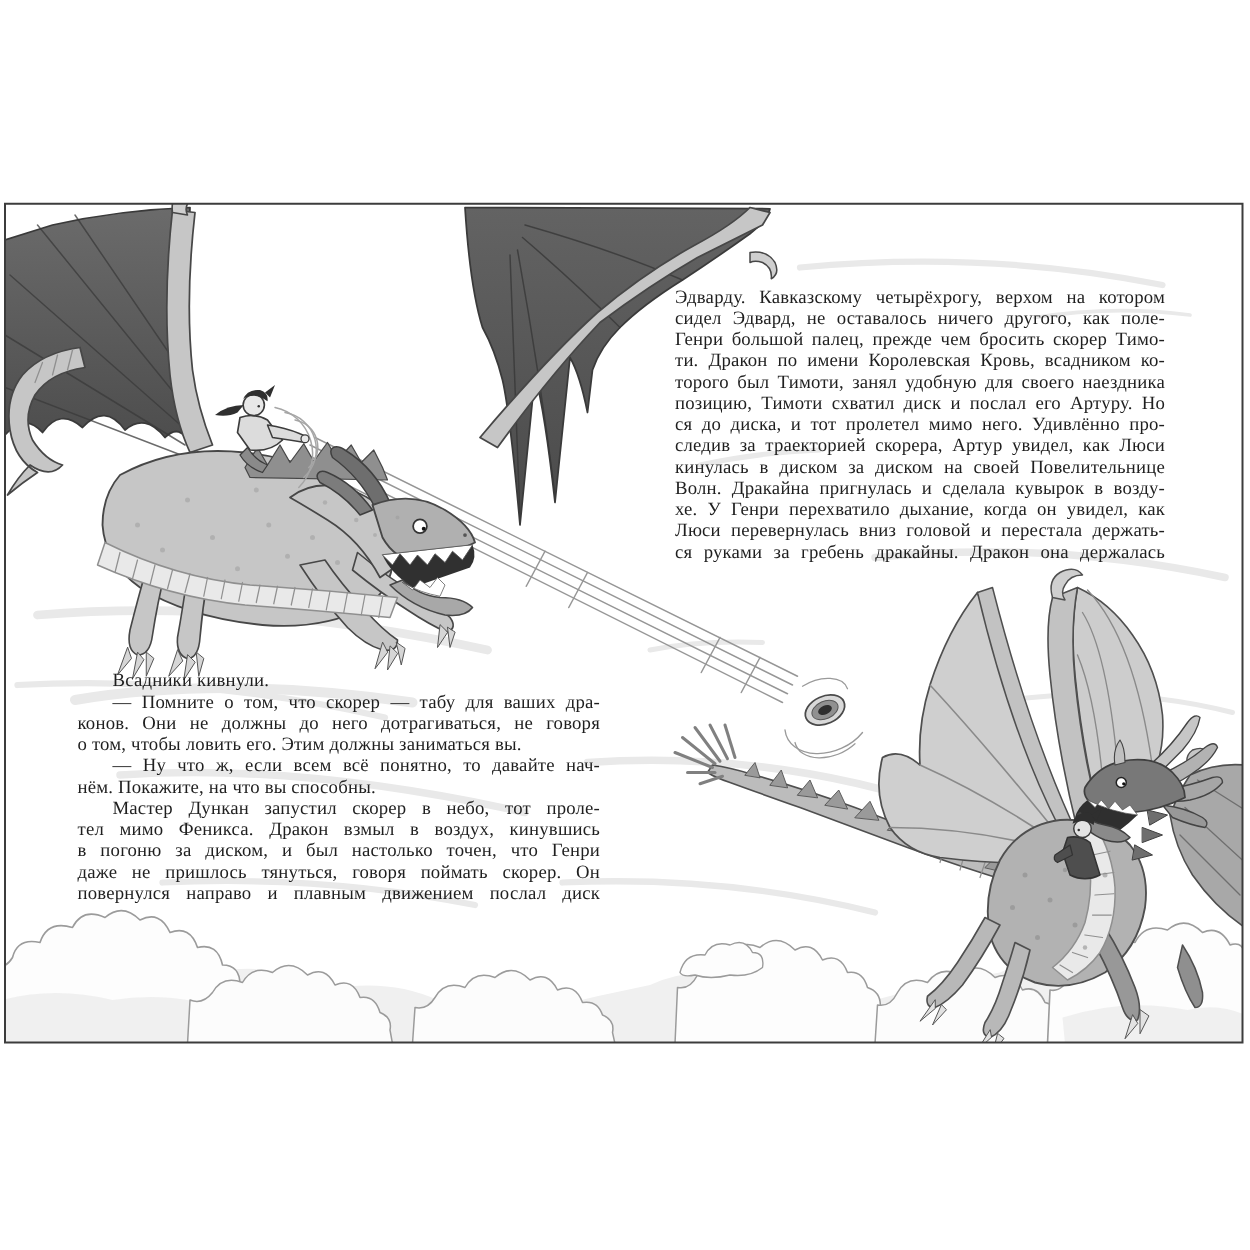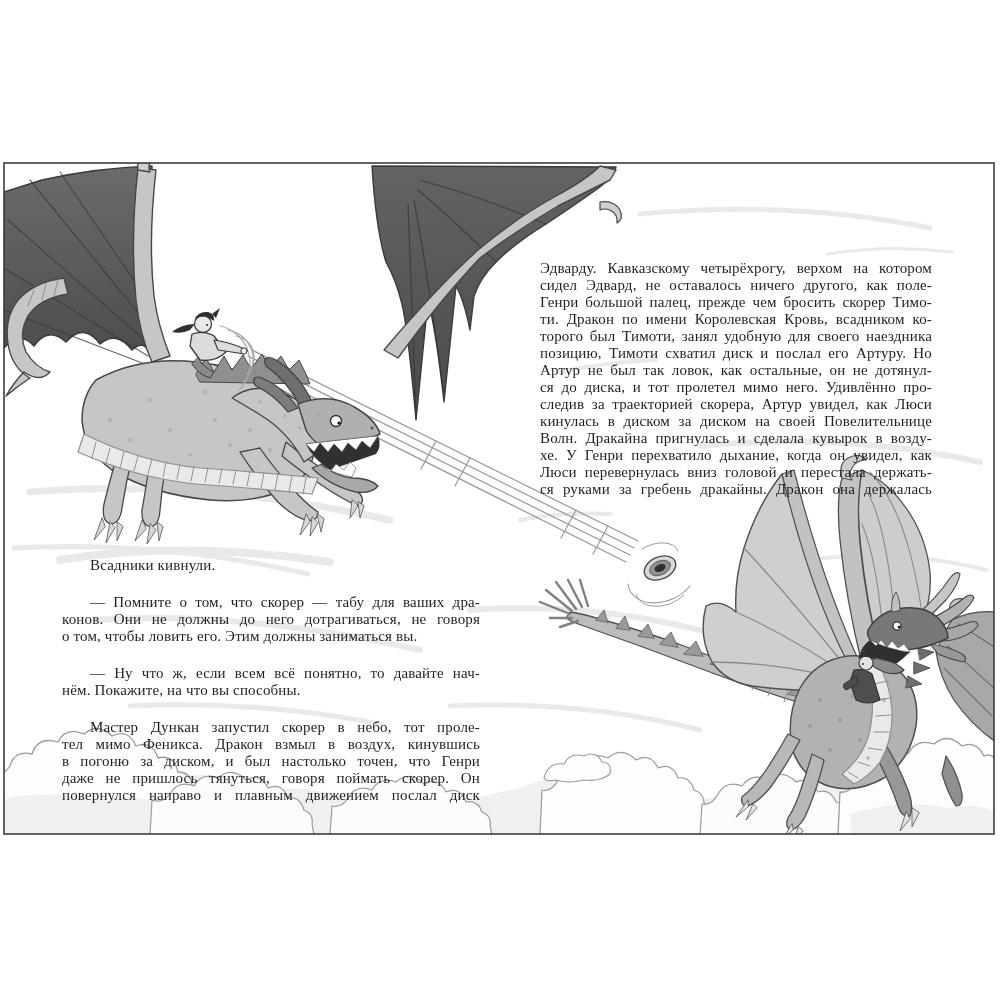--- a/index.html
+++ b/index.html
@@ -3,23 +3,23 @@
 <meta charset="utf-8">
 <style>
   html,body{margin:0;padding:0;background:#ffffff;}
   .page{position:relative;width:1000px;height:1000px;background:#fff;overflow:hidden;
         font-family:"Liberation Serif","DejaVu Serif",serif;}
   svg.illu{position:absolute;left:0;top:0;}
   .textcol{position:absolute;color:var(--ink,#1f1f1f);font-size:15px;letter-spacing:0.15px;}
   .textcol .line{white-space:nowrap;line-height:17px;height:17px;
                  text-align:justify;text-align-last:justify;text-justify:inter-word;}
   .textcol .line.last{text-align-last:left;}
-  .textcol .line.indent{padding-left:28px;margin-top:20px;}
+  .textcol .line.indent{padding-left:28px;}
   .col-left{left:62px;top:537px;width:418px;}
-  .col-right{left:540px;top:230px;width:392px;margin-top:30px;}
+  .col-right{left:540px;top:230px;width:392px;}
 </style>
 </head>
 <body>
 
 <div class="page">
 
 <svg class="illu" width="1000" height="1000" viewBox="0 0 1000 1000">
   <defs>
     <clipPath id="panelClip">
           <rect x="4" y="163" width="990" height="671"></rect>
@@ -277,21 +277,20 @@
   <rect x="4" y="163" width="990" height="671" fill="none" stroke="var(--frame,#3c3c3c)" stroke-width="1.6"></rect>
 </svg>
 
 <div class="textcol col-right">
       <div class="line">Эдварду. Кавказскому четырёхрогу, верхом на котором</div>
       <div class="line">сидел Эдвард, не оставалось ничего другого, как поле-</div>
       <div class="line">Генри большой палец, прежде чем бросить скорер Тимо-</div>
       <div class="line">ти. Дракон по имени Королевская Кровь, всадником ко-</div>
       <div class="line">торого был Тимоти, занял удобную для своего наездника</div>
       <div class="line">позицию, Тимоти схватил диск и послал его Артуру. Но</div>
-      <div class="line">Артур не был так ловок, как остальные, он не дотянул-</div>
       <div class="line">ся до диска, и тот пролетел мимо него. Удивлённо про-</div>
       <div class="line">следив за траекторией скорера, Артур увидел, как Люси</div>
       <div class="line">кинулась в диском за диском на своей Повелительнице</div>
       <div class="line">Волн. Дракайна пригнулась и сделала кувырок в возду-</div>
       <div class="line">хе. У Генри перехватило дыхание, когда он увидел, как</div>
       <div class="line">Люси перевернулась вниз головой и перестала держать-</div>
       <div class="line">ся руками за гребень дракайны. Дракон она держалась</div>
     </div>
 <div class="textcol col-left">
       <div class="line indent last">Всадники кивнули.</div>

